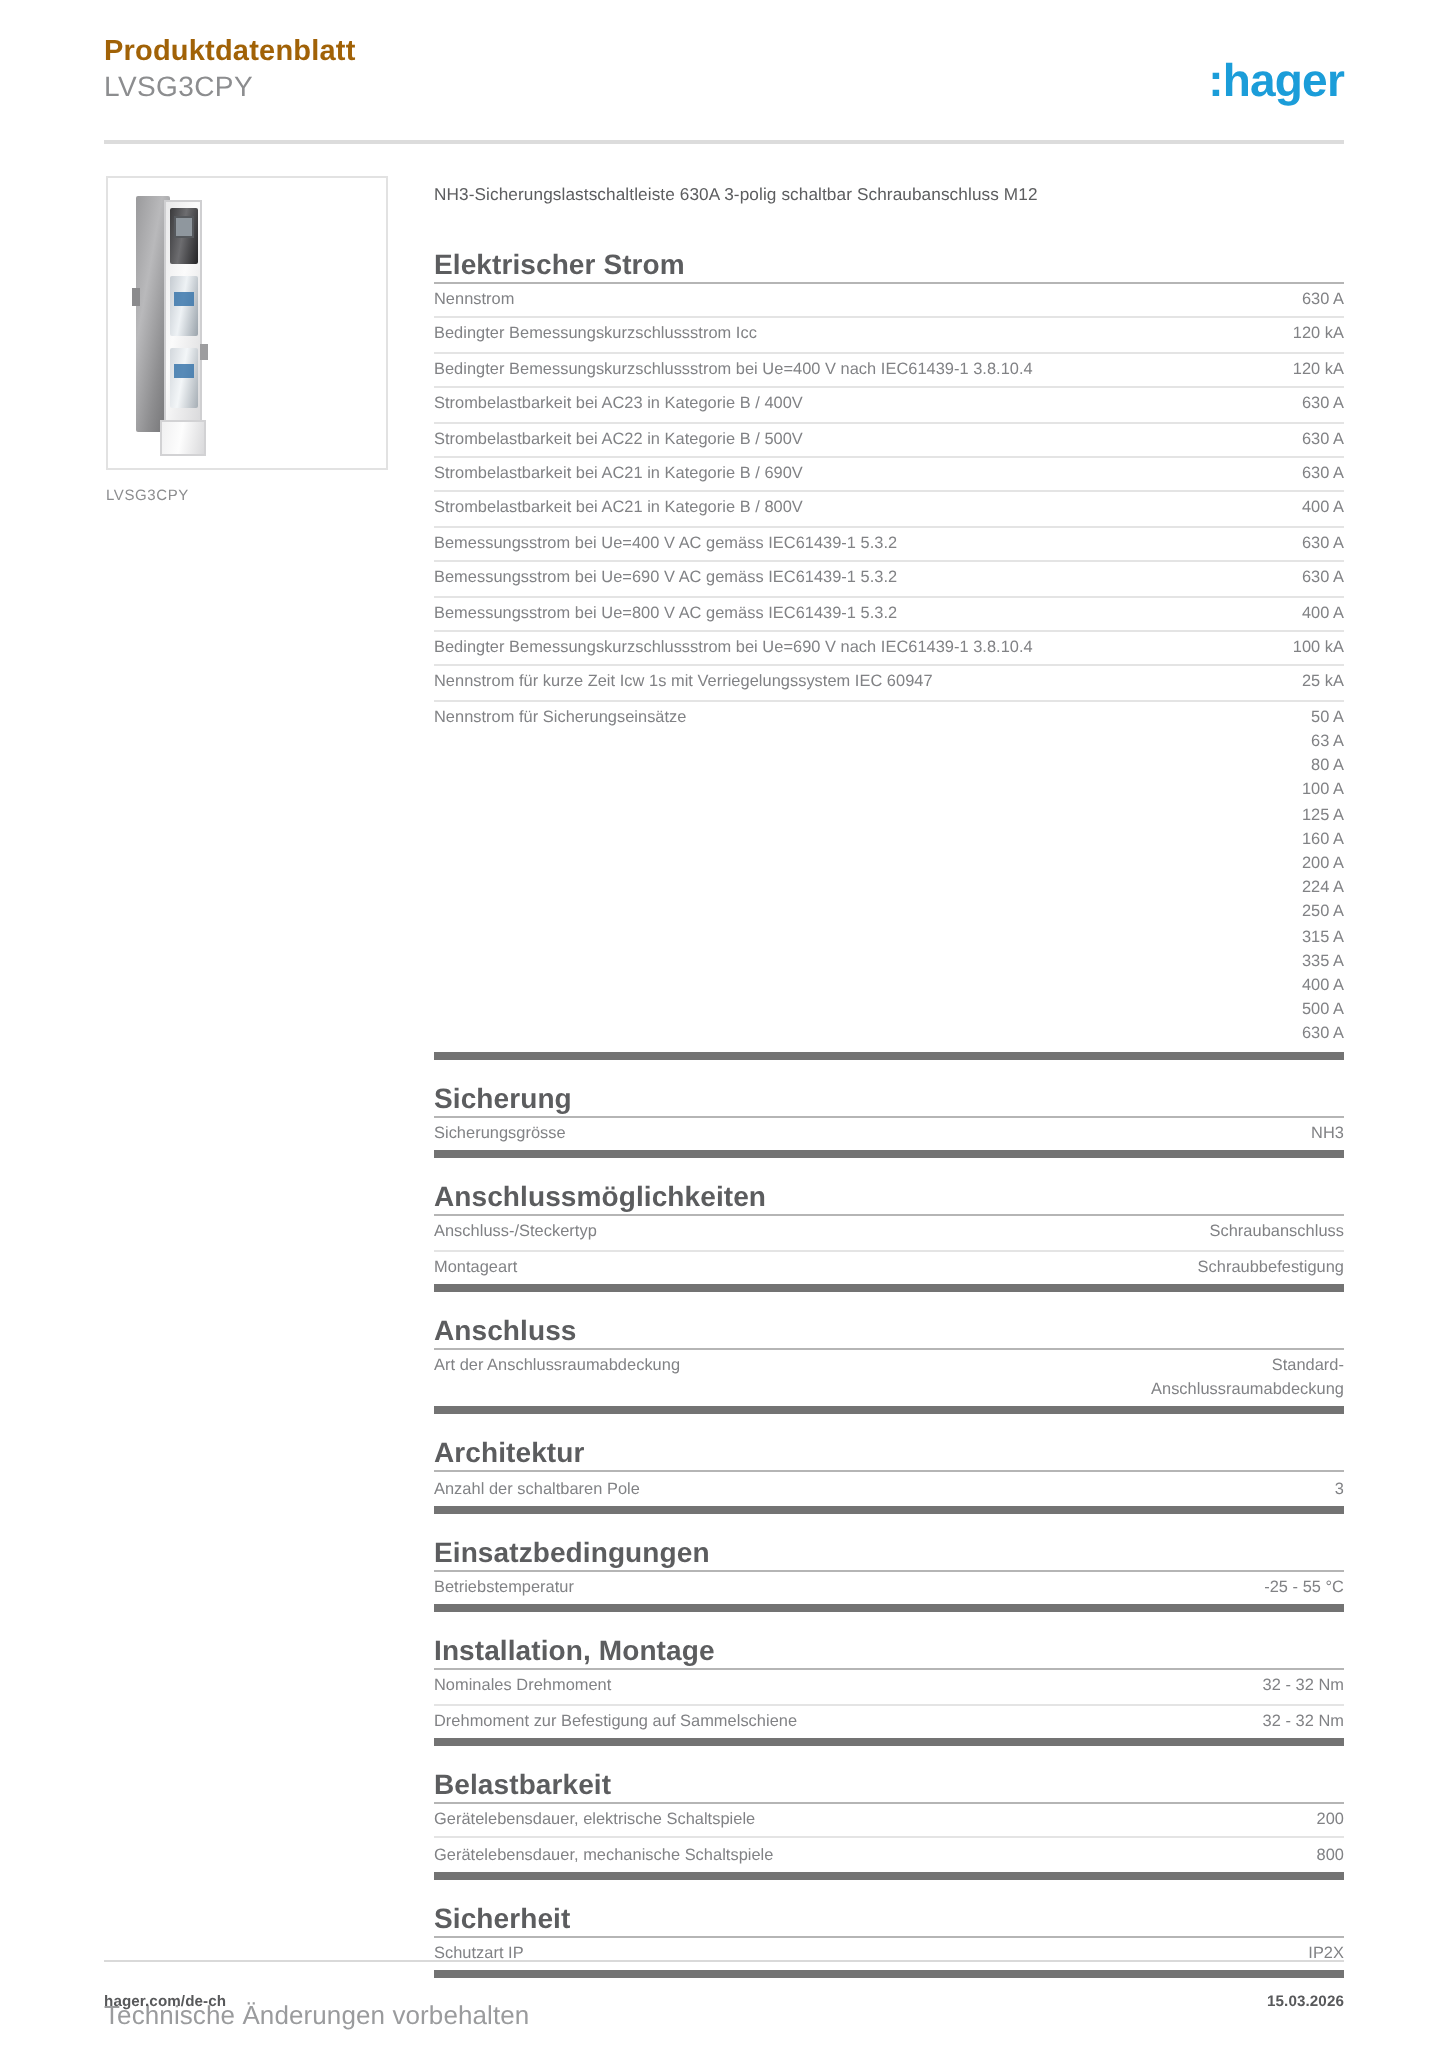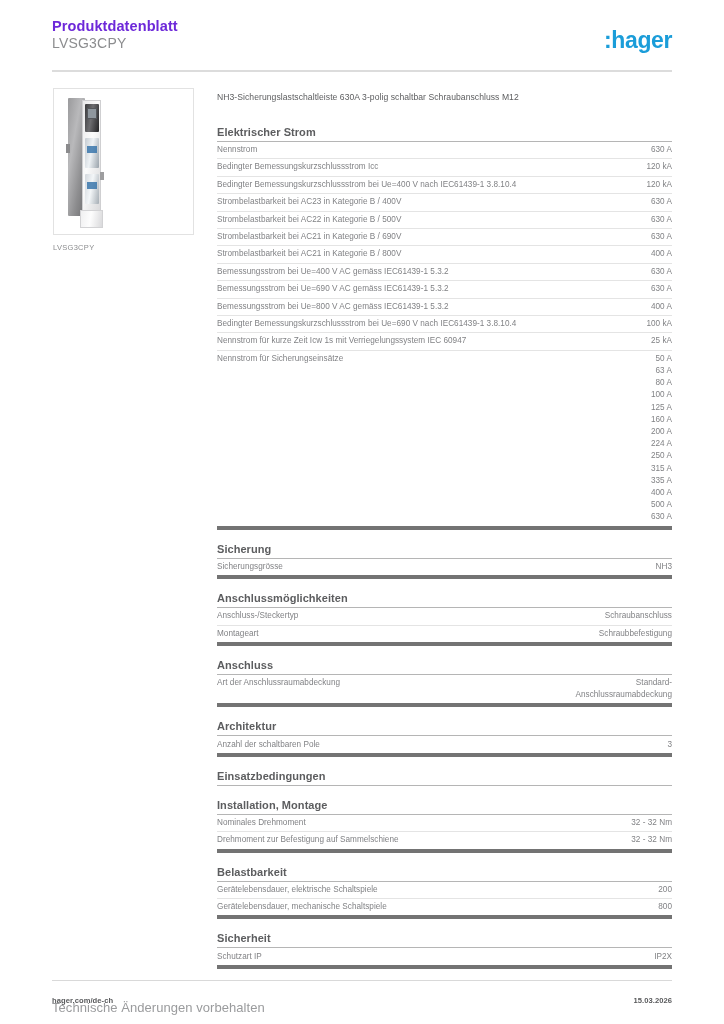--- a/index.html
+++ b/index.html
@@ -29,21 +29,21 @@
   .header {
     position: absolute;
     left: 52px;
     top: 18px;
     width: 620px;
     height: 48px;
   }
   .doc-title {
     font-size: 14.5px;
     font-weight: bold;
-    color: #6d28d9;
+    color: #a16207;
     line-height: 17px;
     letter-spacing: 0.1px;
     margin: 0;
   }
   .doc-subtitle {
     font-size: 14px;
     font-weight: normal;
     color: #8c8d8f;
     line-height: 17px;
     letter-spacing: 0.2px;
@@ -193,21 +193,21 @@
     font-weight: bold;
     color: #5c5d5f;
     margin: 0 0 26px 0;
     line-height: 11px;
   }
 
   .section {
     margin-bottom: 14px;
   }
   .section-title {
-    font-size: 11px;
+    font-size: 14px;
     font-weight: bold;
     color: #5c5d5f;
     padding-bottom: 3px;
     border-bottom: 1px solid #b5b5b5;
     letter-spacing: 0.05px;
     line-height: 11px;
   }
   .spec-table {
     width: 100%;
     border-collapse: collapse;
@@ -428,20 +428,28 @@
             <tbody>
               <tr>
                 <td class="label">Anzahl der schaltbaren Pole</td>
                 <td class="value">3</td>
               </tr>
             </tbody>
           </table>
         </div>
         <div class="section">
           <div class="section-title">Einsatzbedingungen</div>
+          <table class="spec-table">
+            <tbody>
+              <tr>
+                <td class="label">Betriebstemperatur</td>
+                <td class="value">-25 - 55 °C</td>
+              </tr>
+            </tbody>
+          </table>
         </div>
         <div class="section">
           <div class="section-title">Installation, Montage</div>
           <table class="spec-table">
             <tbody>
               <tr>
                 <td class="label">Nominales Drehmoment</td>
                 <td class="value">32 - 32 Nm</td>
               </tr>
               <tr>

